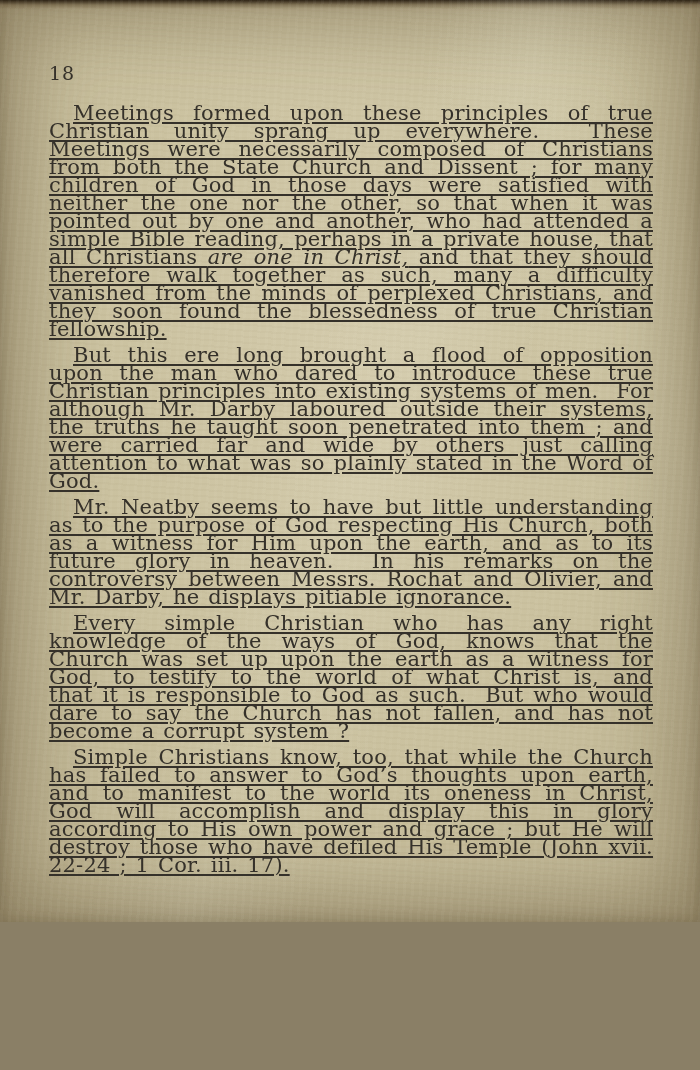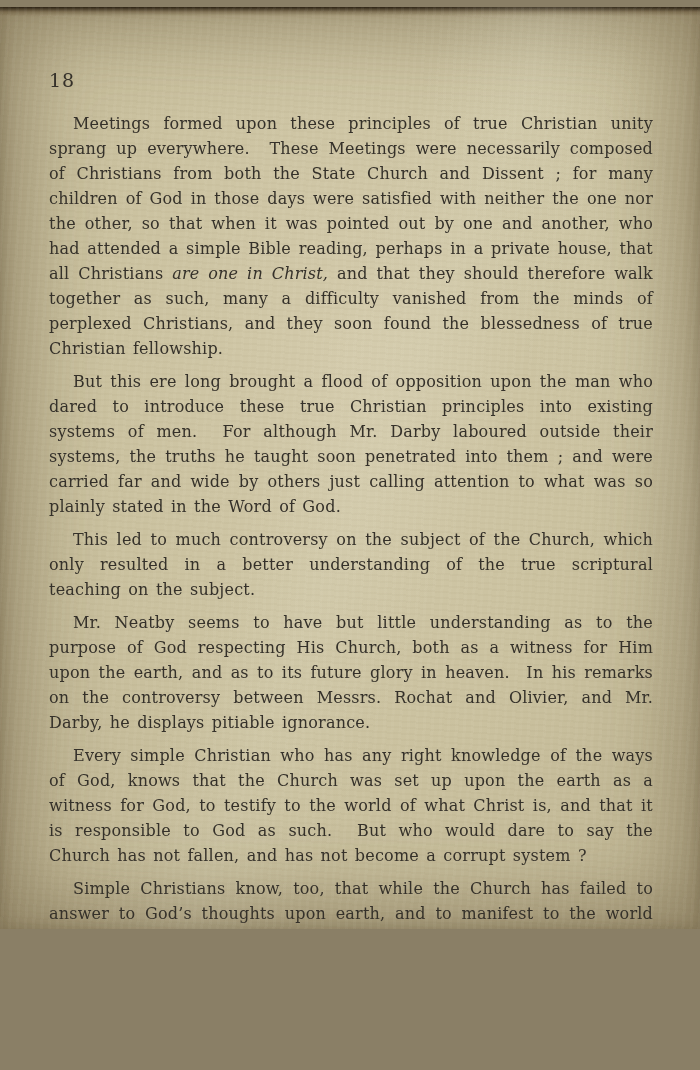--- a/index.html
+++ b/index.html
@@ -4,21 +4,21 @@
 <style>
   html, body {
     margin: 0;
     padding: 0;
     background: #8a7f66;
   }
   .page {
     position: relative;
     width: 700px;
     height: 922px;
-    margin: 7px auto;
+    margin: 0 auto;
     overflow: hidden;
     background:
       radial-gradient(ellipse at 50% 38%, #d3caab 0%, #cac19f 52%, #bcb290 100%);
     box-shadow:
       inset 0 0 80px 18px rgba(74, 58, 32, 0.42),
       inset 0 0 14px 2px rgba(74, 58, 32, 0.25);
     font-family: "DejaVu Serif", "Liberation Serif", serif;
     color: #35312a;
   }
   .scan-edge-top {
@@ -70,26 +70,27 @@
     font-size: 21px;
     letter-spacing: 3px;
     word-spacing: 10px;
     white-space: nowrap;
   }
   .text-body {
     margin-top: 6px;
   }
   .text-body p.para {
     margin: 0 0 8px 0;
-    font-size: 16px;
-    line-height: 25px;
+    font-size: 21px;
+    line-height: 18px;
     text-align: justify;
     text-indent: 24px;
     word-spacing: 2px;
     letter-spacing: 0.2px;
+    text-decoration: underline;
   }
   .text-body p.para:last-child {
     margin-bottom: 0;
   }
   .text-body em {
     font-style: italic;
   }
 </style>
 </head>
 <body>
@@ -100,19 +101,18 @@
   <div class="sheen"></div>
 
   <div class="content">
     <div class="header">
       <span class="page-number">18</span>
     </div>
 
     <div class="text-body">
         <p class="para"><span>Meetings formed upon these principles of true Christian unity sprang up everywhere.&nbsp; These Meetings were necessarily composed of Christians from both the State Church and Dissent&nbsp;; for many children of God in those days were satisfied with neither the one nor the other, so that when it was pointed out by one and another, who had attended a simple Bible reading, perhaps in a private house, that all Christians </span><em>are one in Christ,</em><span> and that they should therefore walk together as such, many a difficulty vanished from the minds of perplexed Christians, and they soon found the blessedness of true Christian fellowship.</span></p>
         <p class="para"><span>But this ere long brought a flood of opposition upon the man who dared to introduce these true Christian principles into existing systems of men.&nbsp; For although Mr. Darby laboured outside their systems, the truths he taught soon penetrated into them&nbsp;; and were carried far and wide by others just calling attention to what was so plainly stated in the Word of God.</span></p>
-        <p class="para"><span>This led to much controversy on the subject of the Church, which only resulted in a better understanding of the true scriptural teaching on the subject.</span></p>
         <p class="para"><span>Mr. Neatby seems to have but little understanding as to the purpose of God respecting His Church, both as a witness for Him upon the earth, and as to its future glory in heaven.&nbsp; In his remarks on the controversy between Messrs. Rochat and Olivier, and Mr. Darby, he displays pitiable ignorance.</span></p>
         <p class="para"><span>Every simple Christian who has any right knowledge of the ways of God, knows that the Church was set up upon the earth as a witness for God, to testify to the world of what Christ is, and that it is responsible to God as such.&nbsp; But who would dare to say the Church has not fallen, and has not become a corrupt system&nbsp;?</span></p>
         <p class="para"><span>Simple Christians know, too, that while the Church has failed to answer to God’s thoughts upon earth, and to manifest to the world its oneness in Christ, God will accomplish and display this in glory according to His own power and grace&nbsp;; but He will destroy those who have defiled His Temple (John xvii. 22-24&nbsp;; 1 Cor. iii. 17).</span></p>
       </div>
   </div>
 </div>
 
 </body></html>

